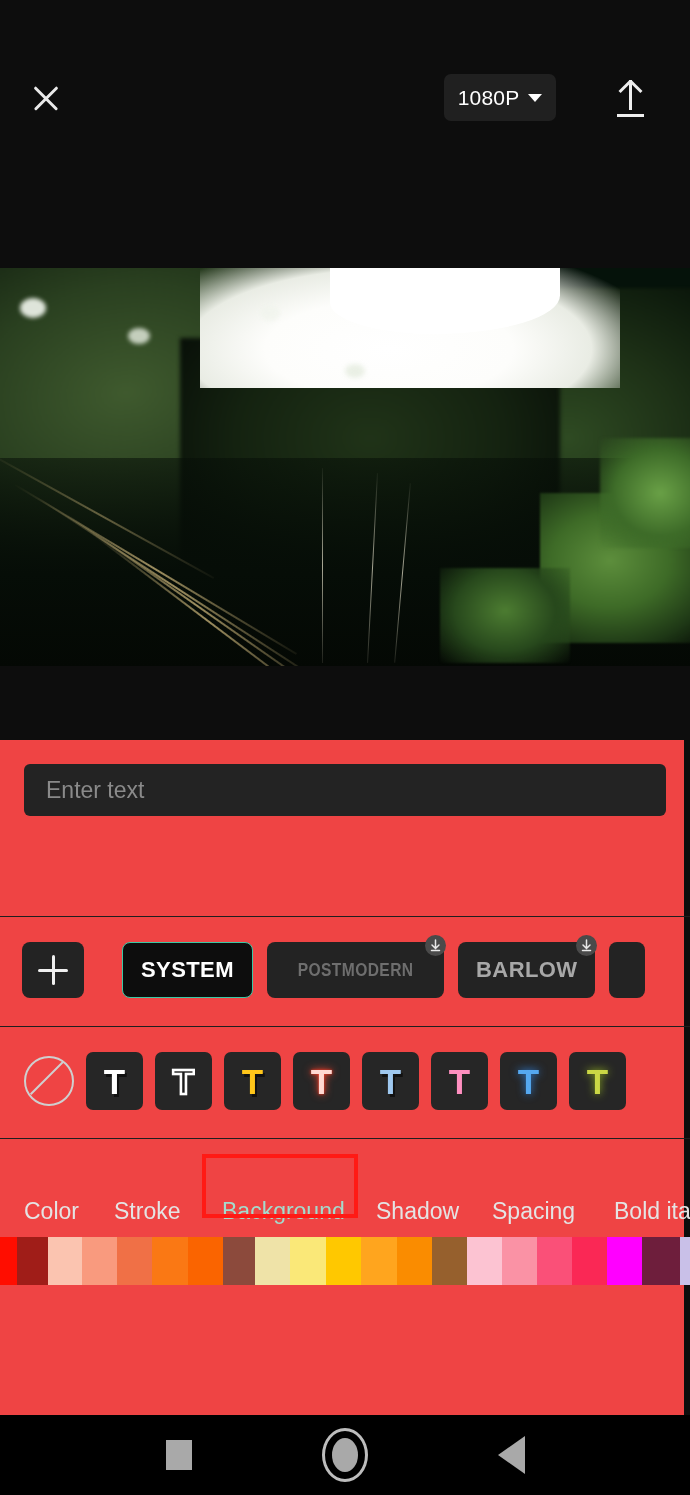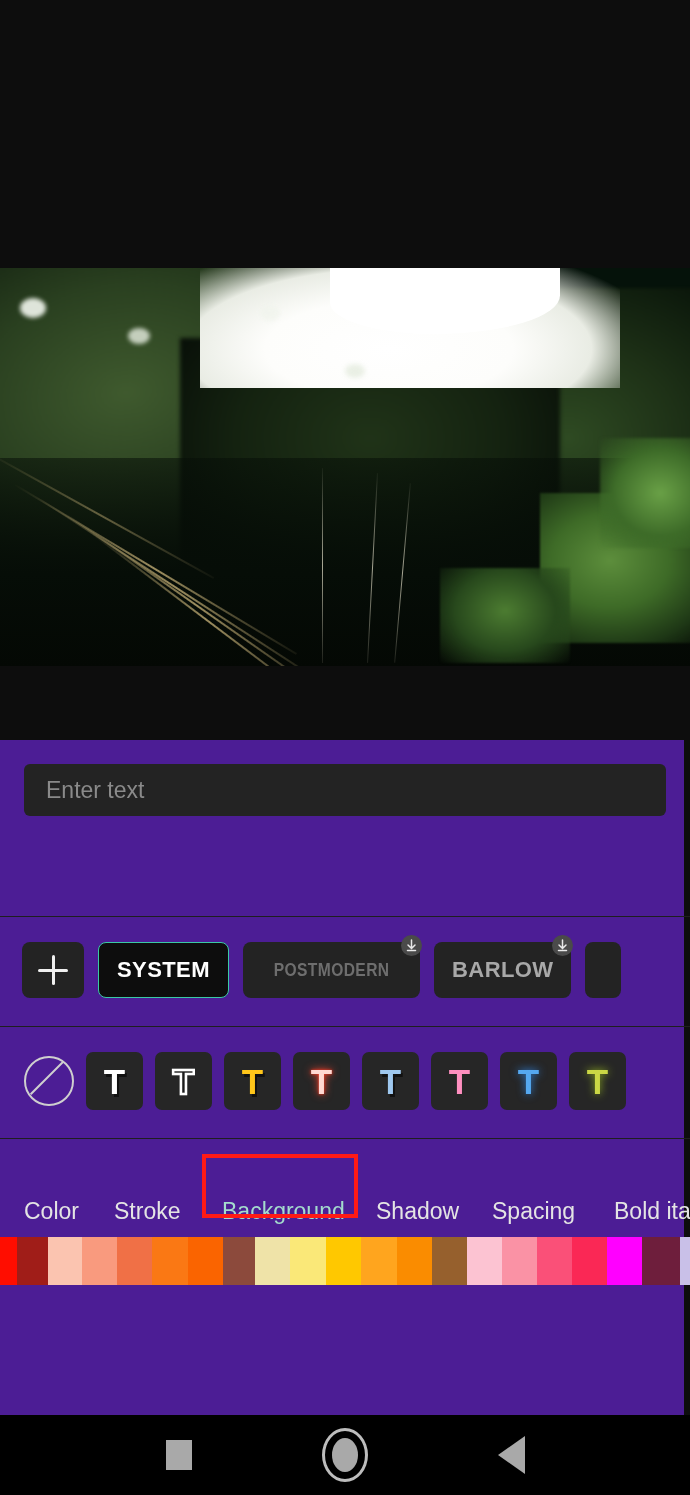--- a/index.html
+++ b/index.html
@@ -80,21 +80,21 @@
   .hl3{position:absolute;left:260px;top:38px;width:20px;height:15px;background:#f0f4ec;
        border-radius:50%;filter:blur(2px);opacity:.7;}
   .hl4{position:absolute;left:345px;top:96px;width:20px;height:14px;background:#dfe8d8;
        border-radius:50%;filter:blur(2.4px);opacity:.65;}
   .branch{position:absolute;background:linear-gradient(90deg,rgba(190,170,120,0),#bda972,rgba(190,170,120,.1));
           height:2px;filter:blur(.5px);opacity:.82;}
   .vine{position:absolute;width:1.4px;background:linear-gradient(180deg,rgba(220,215,190,.05),rgba(222,218,196,.75),rgba(210,205,180,.12));
         filter:blur(.4px);}
 
   
-  .sheet{position:absolute;left:0;top:740px;width:684px;height:675px;background:#4c1d95;}
+  .sheet{position:absolute;left:0;top:740px;width:684px;height:675px;background:#ef4444;}
   .input-row{position:absolute;left:24px;top:24px;width:642px;height:52px;
              background:#232323;border-radius:6px;display:flex;align-items:center;
              padding:0 22px;box-sizing:border-box;cursor:text;}
   .input-row input{all:unset;width:100%;font-size:23px;color:#e6e6e6;
                    font-family:"Liberation Sans",sans-serif;}
   .input-row input::placeholder{color:#8a8a8a;}
 
   .tabs{position:absolute;left:0;top:100px;width:690px;height:62px;}
   .tab{position:absolute;top:0;font-size:25px;color:#fff;cursor:pointer;white-space:nowrap;}
   .tab .ul{position:absolute;left:50%;transform:translateX(-50%);bottom:-18px;width:46px;height:4px;
@@ -110,21 +110,21 @@
   .fonts{position:absolute;left:0;top:186px;width:690px;height:88px;display:flex;
          align-items:center;gap:14px;padding-left:22px;box-sizing:border-box;overflow:hidden;}
   .fadd{flex:0 0 auto;width:62px;height:56px;background:#232323;border-radius:8px;
         position:relative;cursor:pointer;}
   .fadd:before,.fadd:after{content:"";position:absolute;background:#f0f0f0;border-radius:2px;}
   .fadd:before{left:16px;top:26.5px;width:30px;height:3px;}
   .fadd:after{left:29.5px;top:13px;width:3px;height:30px;}
   .fcard{flex:0 0 auto;height:56px;background:#232323;border-radius:8px;position:relative;
          display:flex;align-items:center;justify-content:center;cursor:pointer;
          padding:0 18px;box-sizing:border-box;}
-  .fcard.sel{background:#0d0d0d;border:1.6px solid #3bc8a5;}
+  .fcard.sel{background:#0d0d0d;border:1.6px solid #3bc8a5;margin-left:24px;}
   .fcard .lbl{font-size:22px;white-space:nowrap;}
   .fcard .dl{position:absolute;right:-2px;top:-7px;width:21px;height:21px;border-radius:50%;
              background:#4a4a4a;display:flex;align-items:center;justify-content:center;}
   .fcard .dl svg{display:block}
   .f-system .lbl{color:#fff;font-weight:bold;letter-spacing:.4px;}
   .f-postmodern .lbl{color:#6e6e6e;font-weight:bold;font-size:19px;letter-spacing:.5px;
                      transform:scaleX(.82);}
   .f-barlow .lbl{color:#a8a8a8;font-weight:bold;letter-spacing:.4px;}
   .f-italic .lbl{color:#b4b4b4;font-style:italic;font-family:"Liberation Serif",serif;font-size:24px;}
 
@@ -159,20 +159,33 @@
   .nav-ci i{display:block;width:26px;height:34px;background:#a9a9a9;border-radius:50%;}
   .nav-tr{width:0;height:0;border-top:19px solid transparent;border-bottom:19px solid transparent;
           border-right:27px solid #a9a9a9;cursor:pointer;}
 </style>
 </head>
 <body>
 
 <div id="app">
 
 
+  <div class="toolbar">
+    <div class="close-x"></div>
+    <div class="res-pill">
+      <span>1080P</span>
+      <div class="caret"></div>
+    </div>
+    <div class="export-ic">
+      <div class="shaft"></div>
+        <div class="hl"></div>
+        <div class="hr"></div>
+        <div class="base"></div>
+    </div>
+  </div>
 
   <div class="preview">
     <div class="vid">
       <div class="can1"></div>
         <div class="can2"></div>
         <div class="can3"></div>
       <div class="sky"></div>
         <div class="sky2"></div>
       <div class="hl1"></div>
         <div class="hl2"></div>

